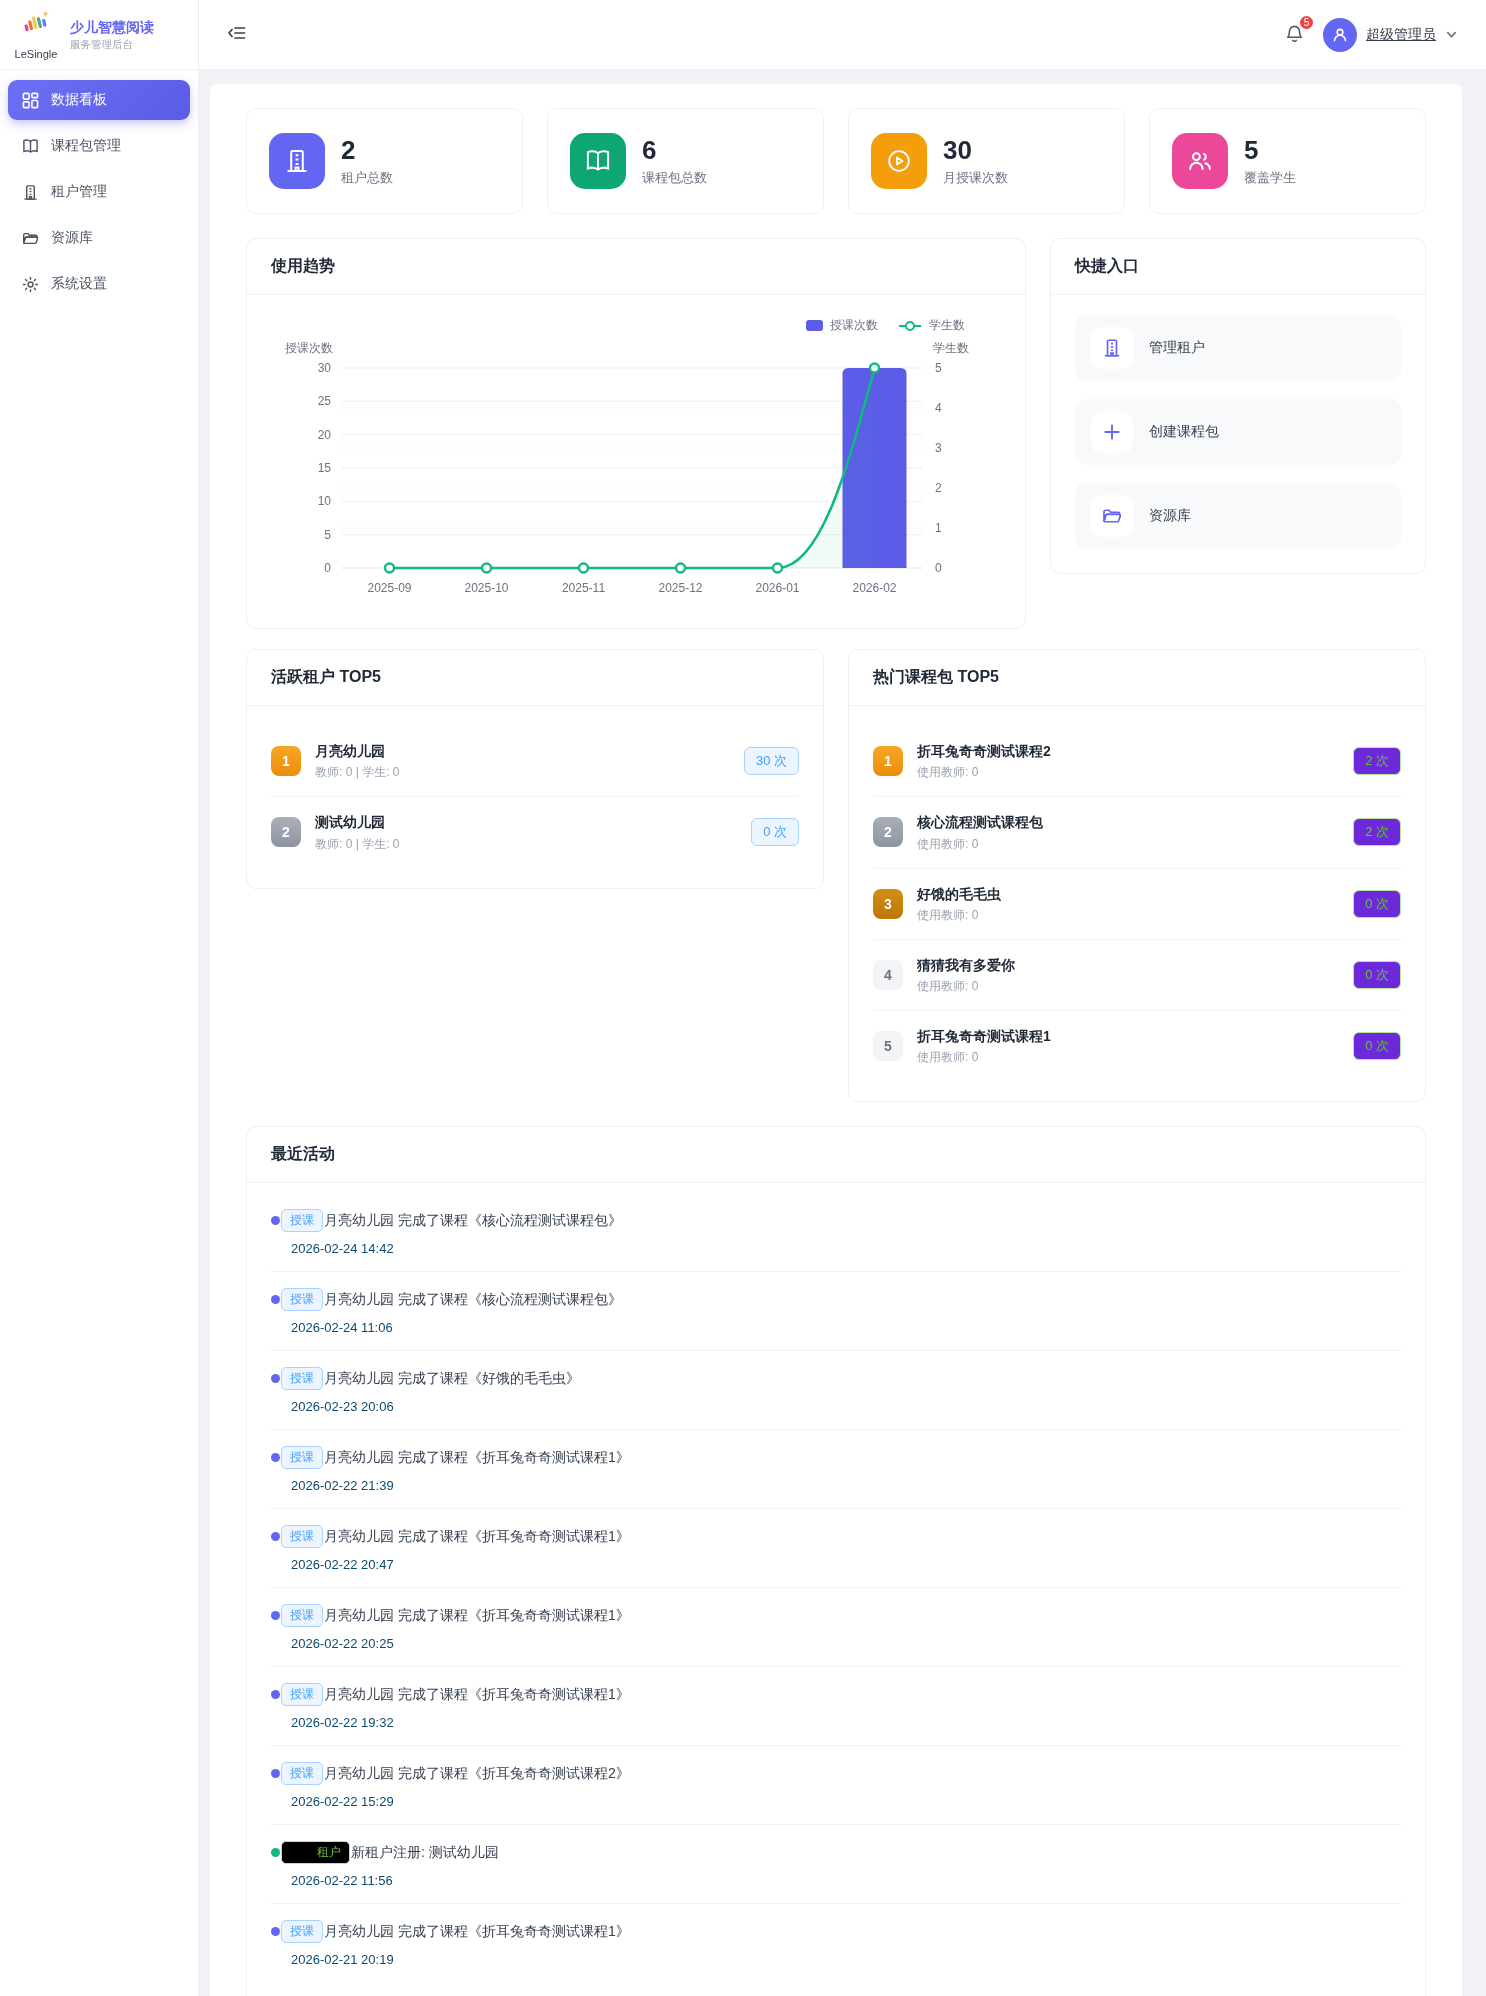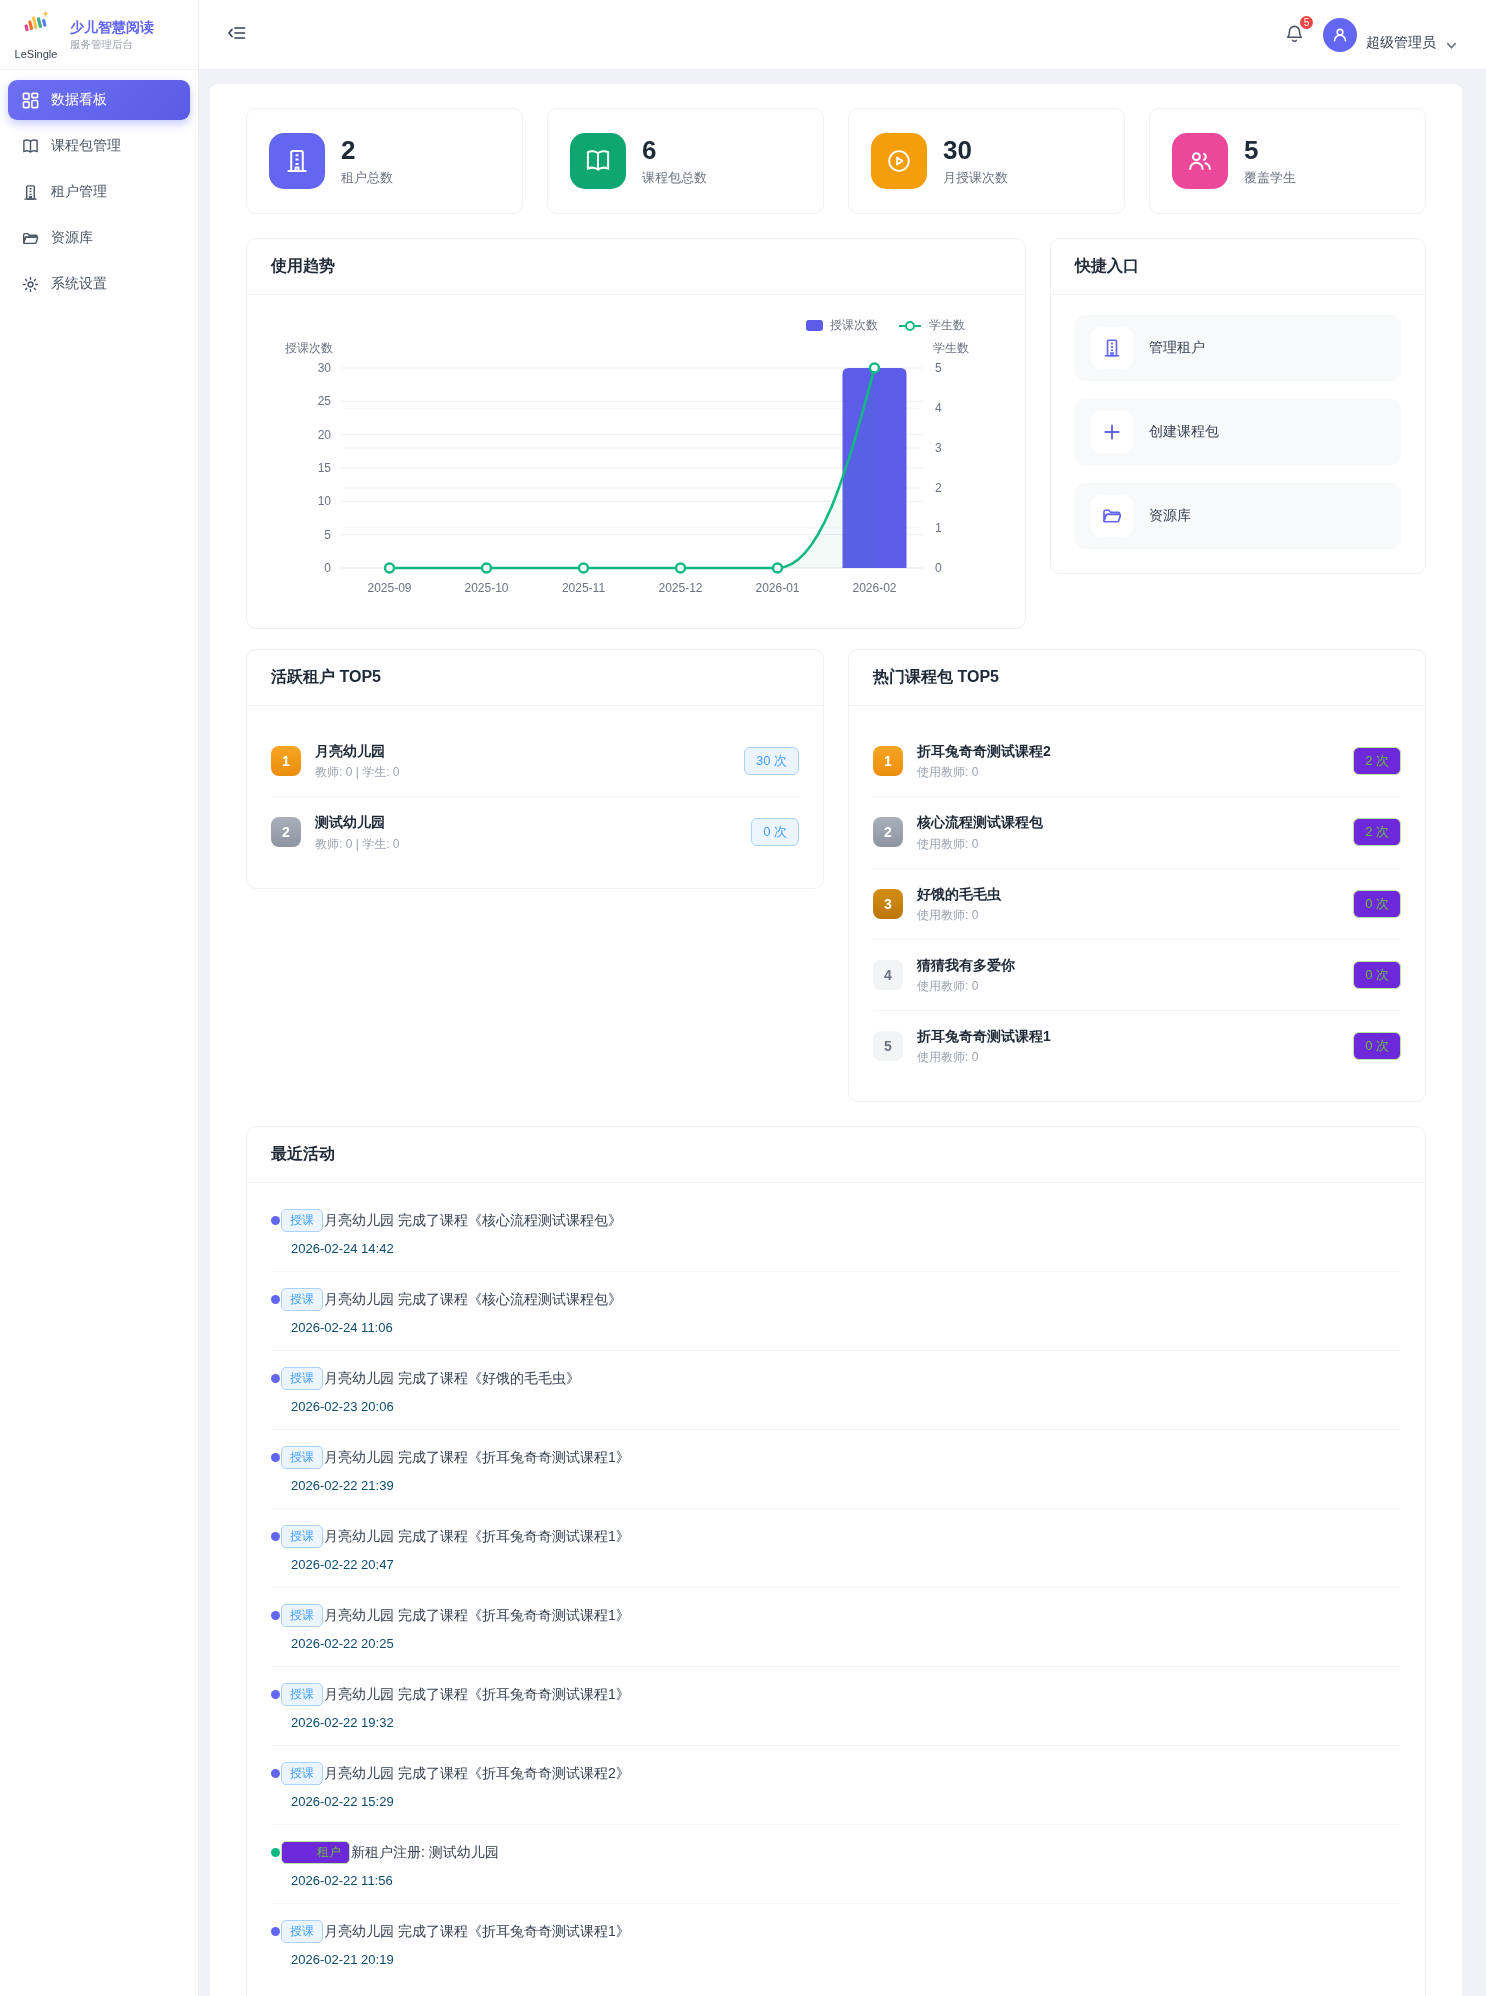--- a/index.html
+++ b/index.html
@@ -40,21 +40,21 @@
     display:flex; align-items:center; justify-content:space-between;
     padding:0 28px; border-bottom:1px solid #f0f1f4;
   }
   .header-right { display:flex; align-items:center; gap:18px; }
   .bell-wrap { position:relative; cursor:pointer; }
   .bell-badge {
     position:absolute; top:-8px; right:-10px; min-width:17px; height:17px;
     background:#ef4444; color:#fff; border:2px solid #fff; border-radius:999px;
     font-size:10px; display:flex; align-items:center; justify-content:center; padding:0 3px;
   }
-  .user-wrap { display:flex; align-items:flex-end; gap:9px; cursor:pointer; }
+  .user-wrap { display:flex; align-items:center; gap:9px; cursor:pointer;text-decoration:underline; }
   .avatar {
     width:34px; height:34px; border-radius:50%; background:#6366f1;
     display:flex; align-items:center; justify-content:center;
   }
   .user-name { font-size:14px; color:#374151; }
   
   .main { margin-left:199px; padding:14px 24px 26px 11px; }
   .main-panel { background:#fff; border-radius:8px; padding:24px 36px 28px; }
   .row { display:grid; gap:24px; }
   .stats-row { grid-template-columns:repeat(4,1fr); margin-bottom:24px; }
@@ -113,21 +113,21 @@
   .act-list { list-style:none; padding:4px 0 6px; }
   .act-item { padding:16px 0 15px; }
   .act-item + .act-item { border-top:1px solid #f3f4f6; }
   .act-main { display:flex; align-items:center; gap:1px; }
   .act-dot { width:9px; height:9px; border-radius:50%; background:#6366f1; flex:0 0 auto; }
   .act-badge {
     font-size:12px; padding:2px 8px; border-radius:5px;
     color:#409eff; background:#ecf5ff; border:1px solid #a9d3ff; white-space:nowrap;
   }
   .act-item[data-type="tenant"] .act-dot { background:#10b981; }
-  .act-item[data-type="tenant"] .act-badge { color:#67c23a; background:#6d28d9; border-color:#b8e49d;padding-left:35px; }
+  .act-item[data-type="tenant"] .act-badge { color:#67c23a; background:#000000; border-color:#b8e49d;padding-left:35px; }
   .act-text { font-size:14px; color:#374151; }
   .act-time { font-size:13px; color:#0c4a6e; margin:9px 0 0 20px; }
 </style>
 </head>
 <body>
 
 <aside class="sidebar">
   <div class="logo-area">
     <div class="logo-mark">
       <svg width="30" height="24" viewBox="0 0 30 24">

